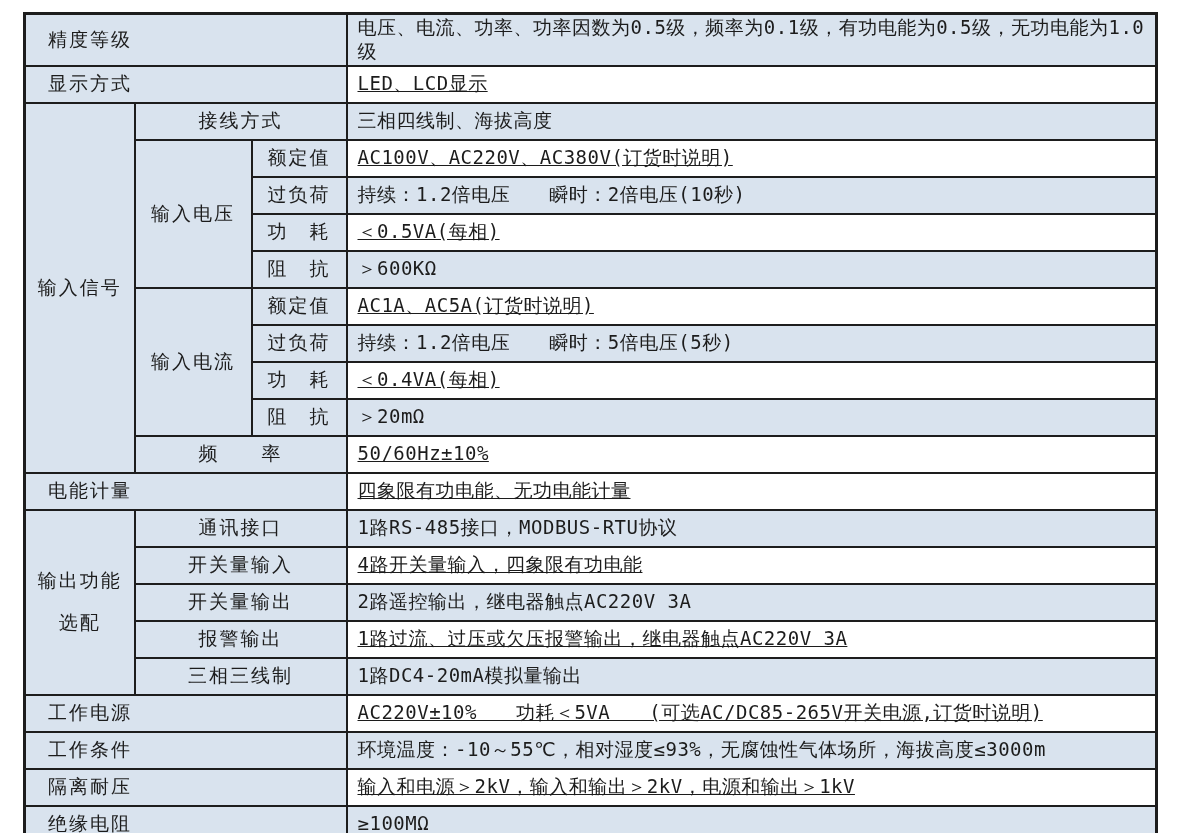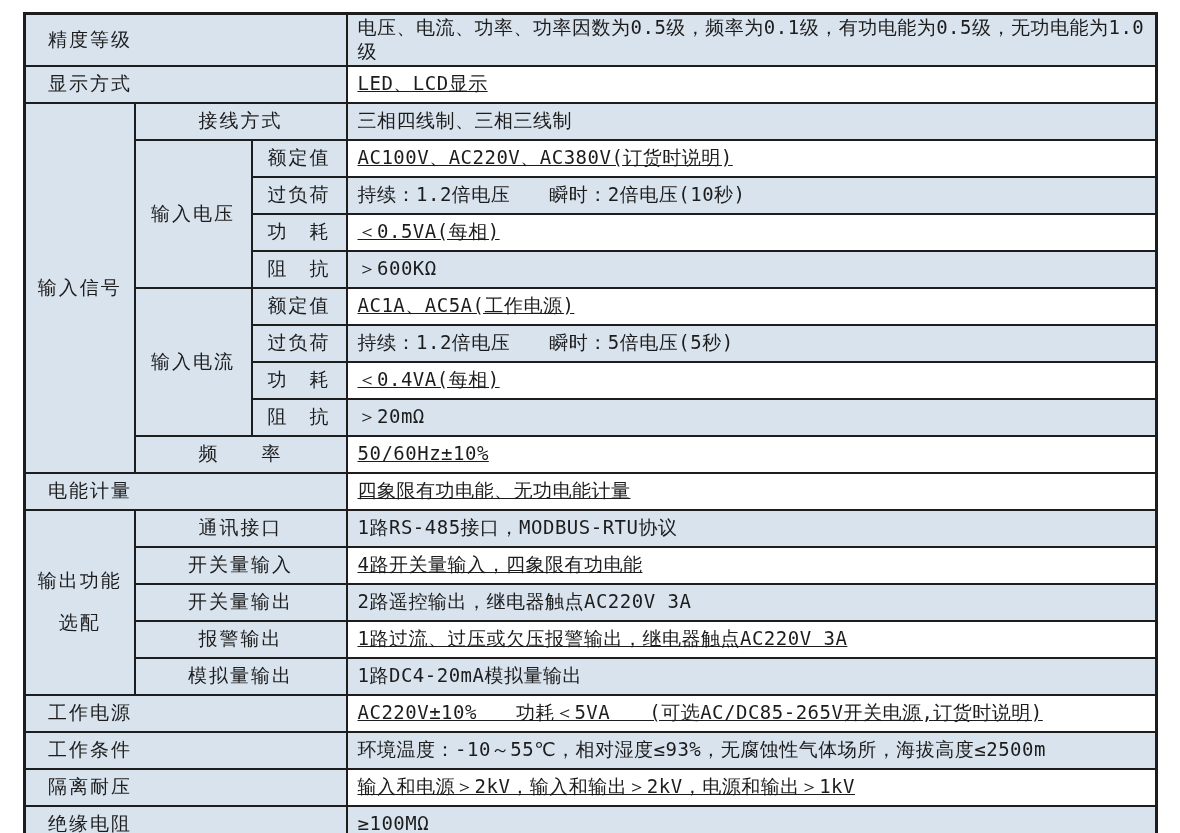--- a/index.html
+++ b/index.html
@@ -53,21 +53,21 @@
       <td class="lab lab-left" colspan="3">精度等级</td>
       <td class="val v-b">电压、电流、功率、功率因数为0.5级，频率为0.1级，有功电能为0.5级，无功电能为1.0级</td>
     </tr>
     <tr class="r">
       <td class="lab lab-left" colspan="3">显示方式</td>
       <td class="val v-w">LED、LCD显示</td>
     </tr>
     <tr class="r">
       <td class="lab lab-center" rowspan="10">输入信号</td>
       <td class="lab lab-center" colspan="2">接线方式</td>
-      <td class="val v-b">三相四线制、三相三线制</td>
+      <td class="val v-b">三相四线制、海拔高度</td>
     </tr>
     <tr class="r">
       <td class="lab lab-center" rowspan="4">输入电压</td>
       <td class="lab lab-center">额定值</td>
       <td class="val v-w">AC100V、AC220V、AC380V(订货时说明)</td>
     </tr>
     <tr class="r">
       <td class="lab lab-center">过负荷</td>
       <td class="val v-b">持续：1.2倍电压　　瞬时：2倍电压(10秒)</td>
     </tr>
@@ -75,21 +75,21 @@
       <td class="lab lab-center">功　耗</td>
       <td class="val v-w">＜0.5VA(每相)</td>
     </tr>
     <tr class="r">
       <td class="lab lab-center">阻　抗</td>
       <td class="val v-b">＞600KΩ</td>
     </tr>
     <tr class="r">
       <td class="lab lab-center" rowspan="4">输入电流</td>
       <td class="lab lab-center">额定值</td>
-      <td class="val v-w">AC1A、AC5A(工作电源)</td>
+      <td class="val v-w">AC1A、AC5A(订货时说明)</td>
     </tr>
     <tr class="r">
       <td class="lab lab-center">过负荷</td>
       <td class="val v-b">持续：1.2倍电压　　瞬时：5倍电压(5秒)</td>
     </tr>
     <tr class="r">
       <td class="lab lab-center">功　耗</td>
       <td class="val v-w">＜0.4VA(每相)</td>
     </tr>
     <tr class="r">
@@ -120,30 +120,30 @@
     </tr>
     <tr class="r">
       <td class="lab lab-center" colspan="2">开关量输出</td>
       <td class="val v-b">2路遥控输出，继电器触点AC220V 3A</td>
     </tr>
     <tr class="r">
       <td class="lab lab-center" colspan="2">报警输出</td>
       <td class="val v-w">1路过流、过压或欠压报警输出，继电器触点AC220V 3A</td>
     </tr>
     <tr class="r">
-      <td class="lab lab-center" colspan="2">模拟量输出</td>
+      <td class="lab lab-center" colspan="2">三相三线制</td>
       <td class="val v-b">1路DC4-20mA模拟量输出</td>
     </tr>
     <tr class="r">
       <td class="lab lab-left" colspan="3">工作电源</td>
       <td class="val v-w">AC220V±10%　　功耗＜5VA　　(可选AC/DC85-265V开关电源,订货时说明)</td>
     </tr>
     <tr class="r">
       <td class="lab lab-left" colspan="3">工作条件</td>
-      <td class="val v-b">环境温度：-10～55℃，相对湿度≤93%，无腐蚀性气体场所，海拔高度≤2500m</td>
+      <td class="val v-b">环境温度：-10～55℃，相对湿度≤93%，无腐蚀性气体场所，海拔高度≤3000m</td>
     </tr>
     <tr class="r">
       <td class="lab lab-left" colspan="3">隔离耐压</td>
       <td class="val v-w">输入和电源＞2kV，输入和输出＞2kV，电源和输出＞1kV</td>
     </tr>
     <tr class="r">
       <td class="lab lab-left" colspan="3">绝缘电阻</td>
       <td class="val v-b">≥100MΩ</td>
     </tr>
   </tbody>

